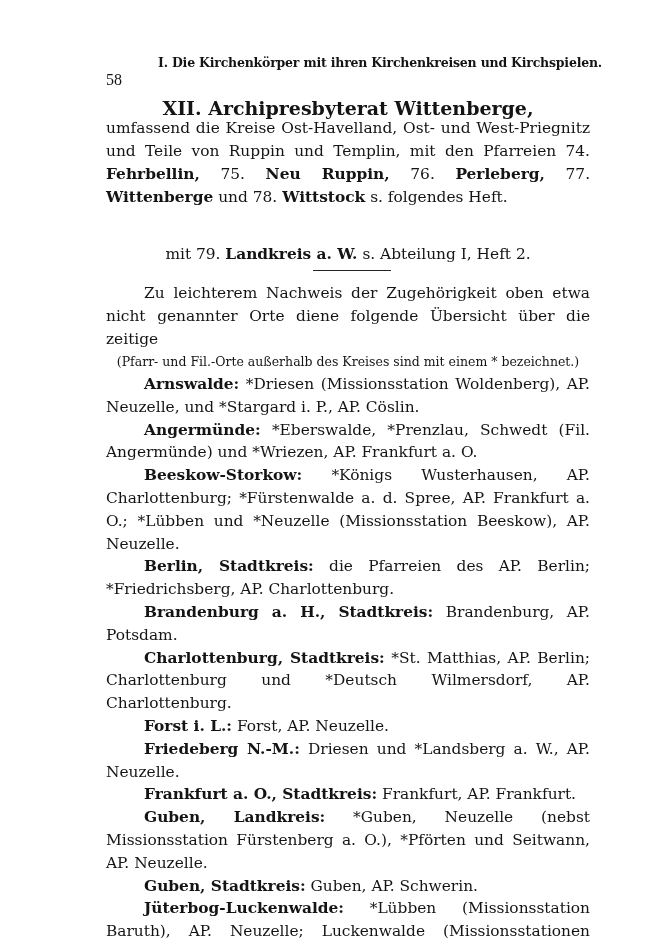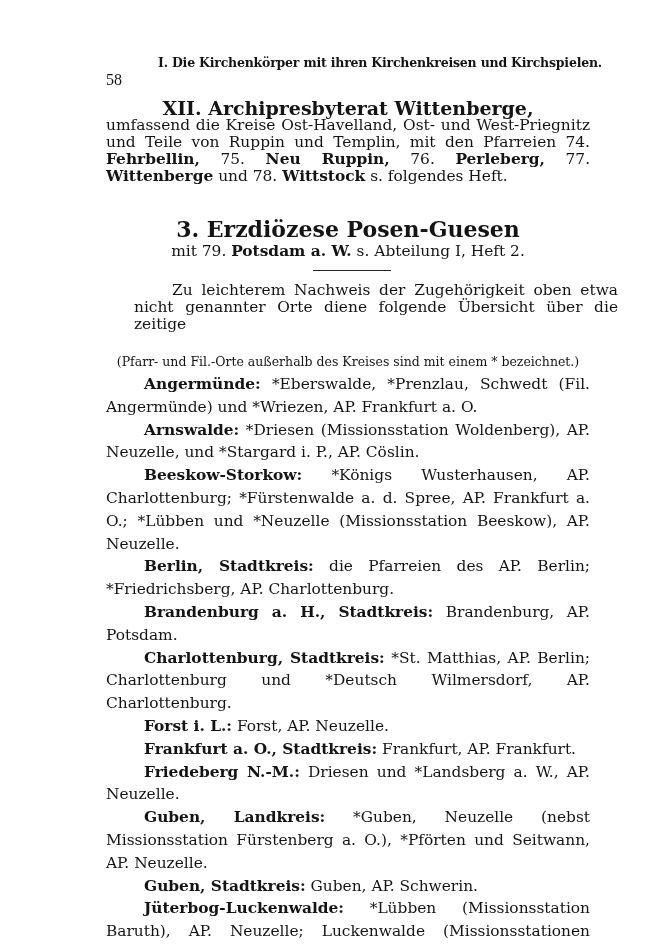--- a/index.html
+++ b/index.html
@@ -3,21 +3,21 @@
 <meta charset="utf-8">
 <style>
   html, body { margin: 0; padding: 0; background: #ffffff; }
   body { width: 670px; height: 947px; position: relative; overflow: hidden;
          font-family: "DejaVu Serif", "Liberation Serif", serif; color: #141414; }
   .page { position: absolute; left: 0; top: 0; width: 670px; height: 947px; }
   .runhead { position: absolute; top: 54px; left: 106px; width: 440px; height: 22px;
              font-size: 14px; white-space: nowrap; }
   .runhead .pg { position: absolute; left: 0; top: 0; font-family: "Liberation Serif", serif; font-size: 16px; margin-top: 17px; }
   .runhead .rt { position: absolute; left: 52px; top: 1px; font-weight: bold; font-size: 12.5px; letter-spacing: -0.2px; }
-  .block { position: absolute; left: 106px; width: 484px; font-size: 15.4px; line-height: 17px; }
+  .block { position: absolute; left: 106px; width: 484px; font-size: 15.4px; line-height: 23px; }
   .center { text-align: center; }
   .justify { text-align: justify; text-align-last: left; }
   .h-section { position: absolute; left: 106px; width: 484px; text-align: center;
                font-weight: bold; font-size: 19px; line-height: 24px; }
   .h-big { position: absolute; left: 106px; width: 484px; text-align: center;
            font-weight: bold; font-size: 22px; line-height: 28px; }
   .b { font-weight: bold; }
   .rule { position: absolute; left: 313px; width: 78px; top: 270px; height: 0; border-top: 1.6px solid #222; }
   .indent { text-indent: 38px; }
   .small { font-size: 12.5px; line-height: 18px; }
@@ -33,39 +33,38 @@
     <span class="pg">58</span>
     <span class="rt">I. Die Kirchenkörper mit ihren Kirchenkreisen und Kirchspielen.</span>
   </div>
 
   <div class="h-section" style="top:96px;">XII. Archipresbyterat Wittenberge,</div>
 
   <div class="block justify" style="top:117px;">
     <span>umfassend die Kreise Ost-Havelland, Ost- und West-Priegnitz und Teile von Ruppin und Templin, mit den Pfarreien 74. </span><span class="b">Fehrbellin,</span><span> 75. </span><span class="b">Neu Ruppin,</span><span> 76. </span><span class="b">Perleberg,</span><span> 77. </span><span class="b">Wittenberge</span><span> und 78. </span><span class="b">Wittstock</span><span> s. folgendes Heft.</span>
   </div>
 
-  <div class="h-big" style="top:215px;">3. Erzdiözese Posen-Guesen</div>
   <div class="block center" style="top:243px;">
-    <span>mit 79. </span><span class="b">Potsdam a. W.</span><span> s. Abteilung I, Heft 2.</span>
+    <span>mit 79. </span><span class="b">Landkreis a. W.</span><span> s. Abteilung I, Heft 2.</span>
   </div>
   <div class="rule"></div>
 
-  <div class="block justify indent" style="top:282px;margin-left:28px;">Zu leichterem Nachweis der Zugehörigkeit oben etwa nicht genannter Orte diene folgende Übersicht über die zeitige</div>
+  <div class="block justify indent" style="top:282px;">Zu leichterem Nachweis der Zugehörigkeit oben etwa nicht genannter Orte diene folgende Übersicht über die zeitige</div>
 
   <div class="block center small" style="top:353px;">(Pfarr- und Fil.-Orte außerhalb des Kreises sind mit einem * bezeichnet.)</div>
 
   <div class="block justify" style="top:373px; line-height:22.8px;">
+    <p class="entry indent"><span class="b">Arnswalde:</span><span> *Driesen (Missionsstation Woldenberg), AP. Neuzelle, und *Stargard i. P., AP. Cöslin.</span></p>
     <p class="entry indent"><span class="b">Angermünde:</span><span> *Eberswalde, *Prenzlau, Schwedt (Fil. Angermünde) und *Wriezen, AP. Frankfurt a. O.</span></p>
-    <p class="entry indent"><span class="b">Arnswalde:</span><span> *Driesen (Missionsstation Woldenberg), AP. Neuzelle, und *Stargard i. P., AP. Cöslin.</span></p>
     <p class="entry indent"><span class="b">Beeskow-Storkow:</span><span> *Königs Wusterhausen, AP. Charlottenburg; *Fürstenwalde a. d. Spree, AP. Frankfurt a. O.; *Lübben und *Neuzelle (Missionsstation Beeskow), AP. Neuzelle.</span></p>
     <p class="entry indent"><span class="b">Berlin, Stadtkreis:</span><span> die Pfarreien des AP. Berlin; *Friedrichsberg, AP. Charlottenburg.</span></p>
     <p class="entry indent"><span class="b">Brandenburg a. H., Stadtkreis:</span><span> Brandenburg, AP. Potsdam.</span></p>
     <p class="entry indent"><span class="b">Charlottenburg, Stadtkreis:</span><span> *St. Matthias, AP. Berlin; Charlottenburg und *Deutsch Wilmersdorf, AP. Charlottenburg.</span></p>
     <p class="entry indent"><span class="b">Forst i. L.:</span><span> Forst, AP. Neuzelle.</span></p>
+    <p class="entry indent"><span class="b">Friedeberg N.-M.:</span><span> Driesen und *Landsberg a. W., AP. Neuzelle.</span></p>
     <p class="entry indent"><span class="b">Frankfurt a. O., Stadtkreis:</span><span> Frankfurt, AP. Frankfurt.</span></p>
-    <p class="entry indent"><span class="b">Friedeberg N.-M.:</span><span> Driesen und *Landsberg a. W., AP. Neuzelle.</span></p>
     <p class="entry indent"><span class="b">Guben, Landkreis:</span><span> *Guben, Neuzelle (nebst Missionsstation Fürstenberg a. O.), *Pförten und Seitwann, AP. Neuzelle.</span></p>
     <p class="entry indent"><span class="b">Guben, Stadtkreis:</span><span> Guben, AP. Schwerin.</span></p>
     <p class="entry indent"><span class="b">Jüterbog-Luckenwalde:</span><span> *Lübben (Missionsstation Baruth), AP. Neuzelle; Luckenwalde (Missionsstationen Jüterbog und Dahme), AP. Potsdam.</span></p>
 
   </div>
 
 </div>
 
 </body></html>

